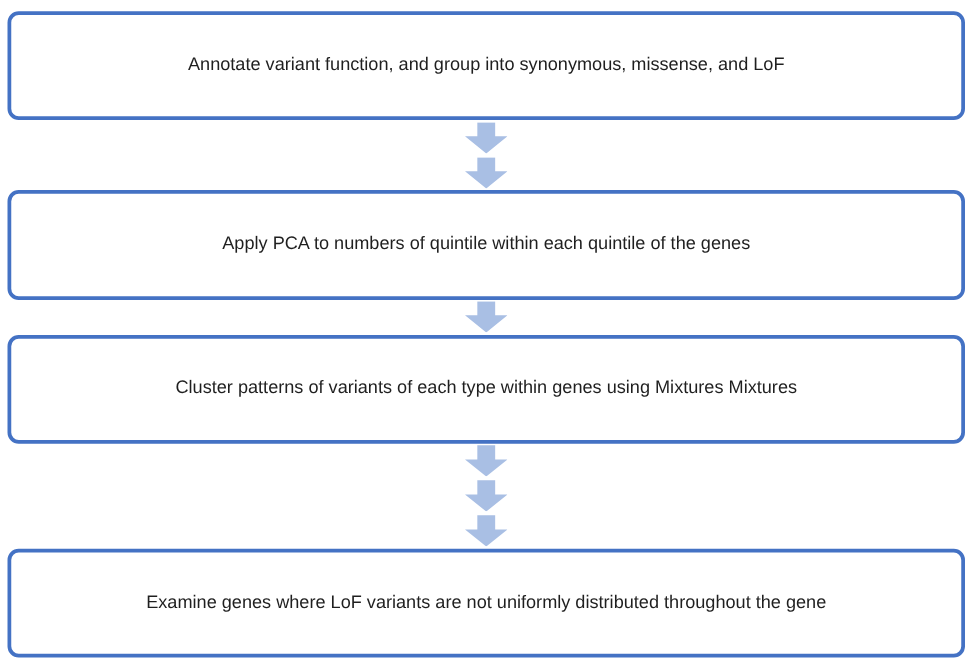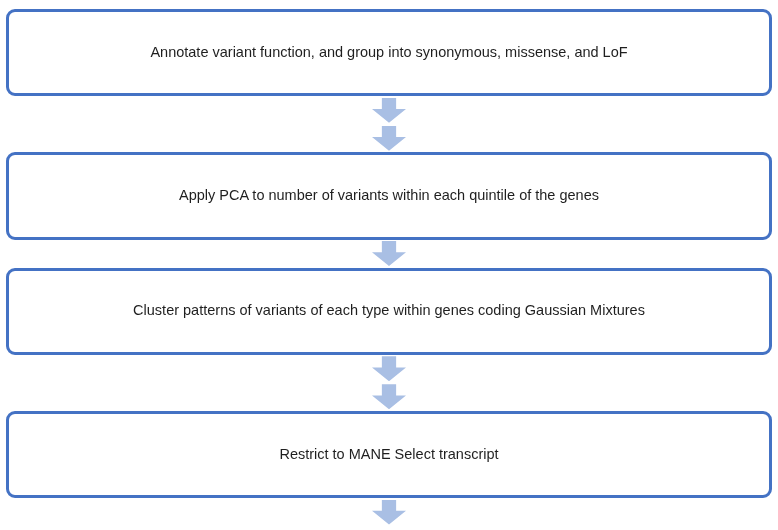--- a/index.html
+++ b/index.html
@@ -60,42 +60,42 @@
   <div class="arrow-row">
     <div class="down-arrow"></div>
   </div>
 
 
   <div class="arrow-row">
     <div class="down-arrow"></div>
   </div>
 
   <div class="step">
-    <span class="step-label">Apply PCA to number of variants within each quintile of the genes</span>
+    <span class="step-label">Apply PCA to numbers of quintile within each quintile of the genes</span>
   </div>
 
   <div class="arrow-row">
     <div class="down-arrow"></div>
   </div>
 
   <div class="step">
-    <span class="step-label">Cluster patterns of variants of each type within genes coding Gaussian Mixtures</span>
+    <span class="step-label">Cluster patterns of variants of each type within genes using Mixtures Mixtures</span>
   </div>
 
   <div class="arrow-row">
     <div class="down-arrow"></div>
   </div>
 
 
   <div class="arrow-row">
     <div class="down-arrow"></div>
   </div>
 
-  <div class="step">
-    <span class="step-label">Restrict to MANE Select transcript</span>
-  </div>
 
   <div class="arrow-row">
     <div class="down-arrow"></div>
   </div>
 
+  <div class="step">
+    <span class="step-label">Examine genes where LoF variants are not uniformly distributed throughout the gene</span>
+  </div>
 
 </div>
 
 </body></html>

